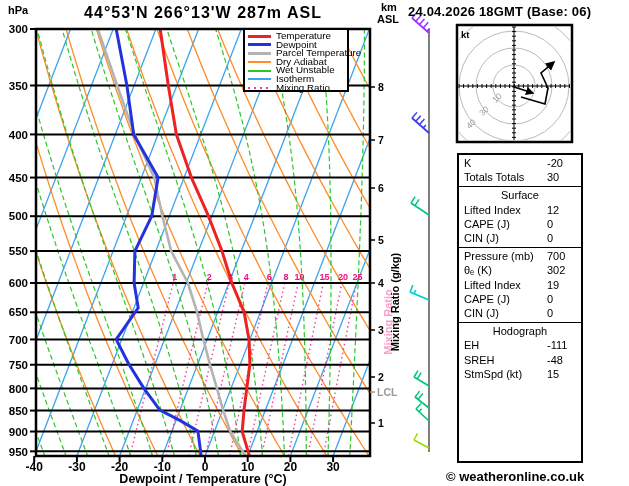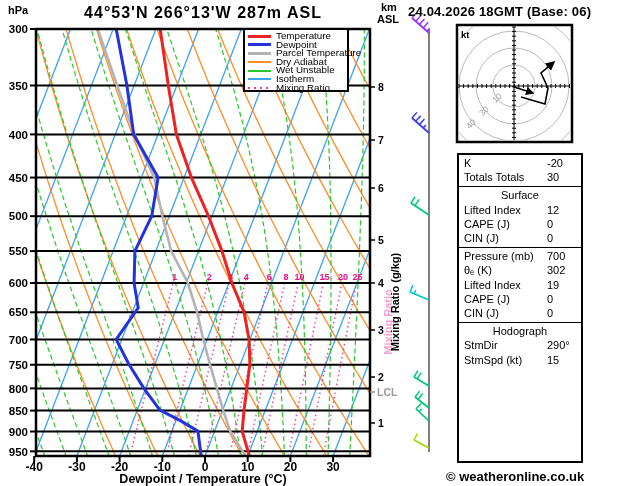--- a/index.html
+++ b/index.html
@@ -381,18 +381,19 @@
       </div>
       <div class="tsection">
         <div class="trow"><span>Pressure (mb)</span><span class="tval">700</span></div>
         <div class="trow"><span>θₑ (K)</span><span class="tval">302</span></div>
         <div class="trow"><span>Lifted Index</span><span class="tval">19</span></div>
         <div class="trow"><span>CAPE (J)</span><span class="tval">0</span></div>
         <div class="trow"><span>CIN (J)</span><span class="tval">0</span></div>
       </div>
       <div class="tsection">
         <div class="thead">Hodograph</div>
-        <div class="trow"><span>StmDir</span><span class="tval">290°</span></div>
+        <div class="trow"><span>EH</span><span class="tval">-111</span></div>
+        <div class="trow"><span>SREH</span><span class="tval">-48</span></div>
         <div class="trow"><span>StmSpd (kt)</span><span class="tval">15</span></div>
       </div>
     </div>
 
 </div>
 
 </body></html>

